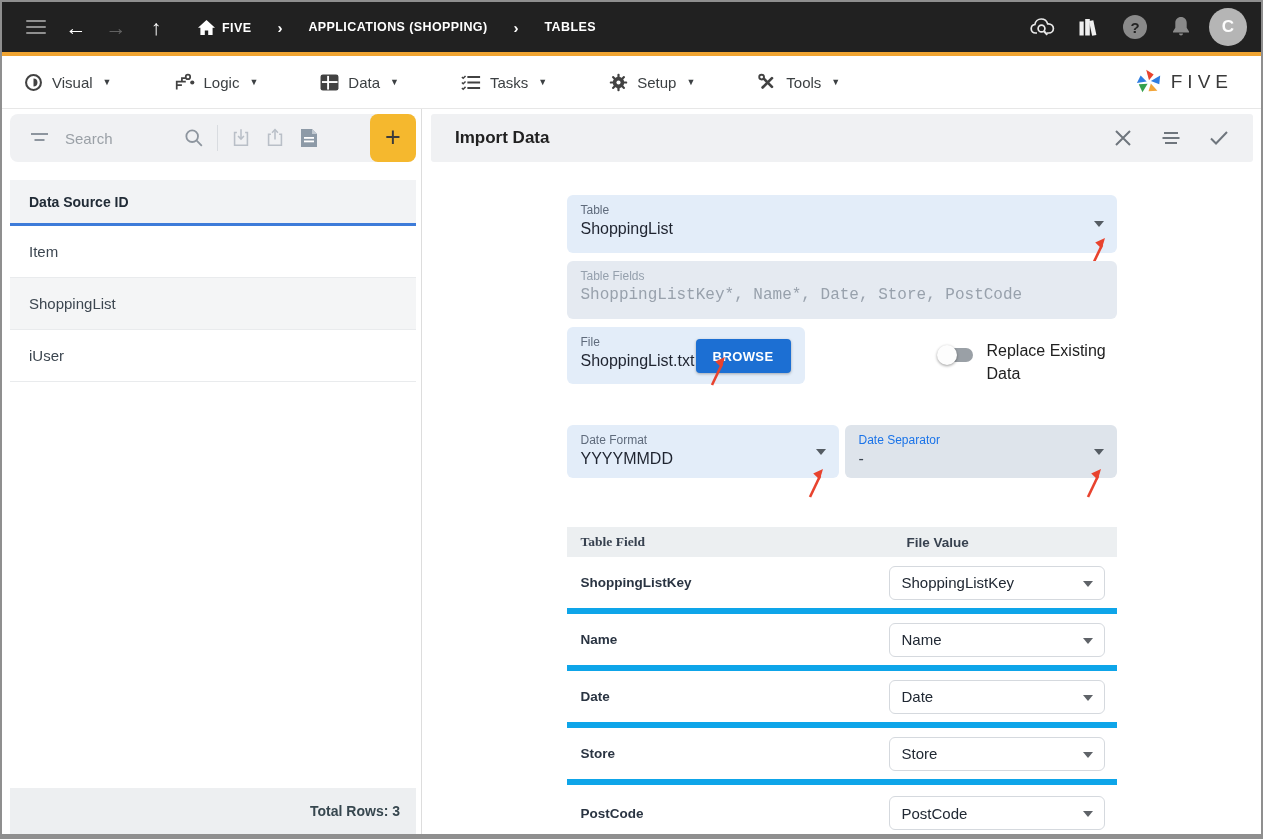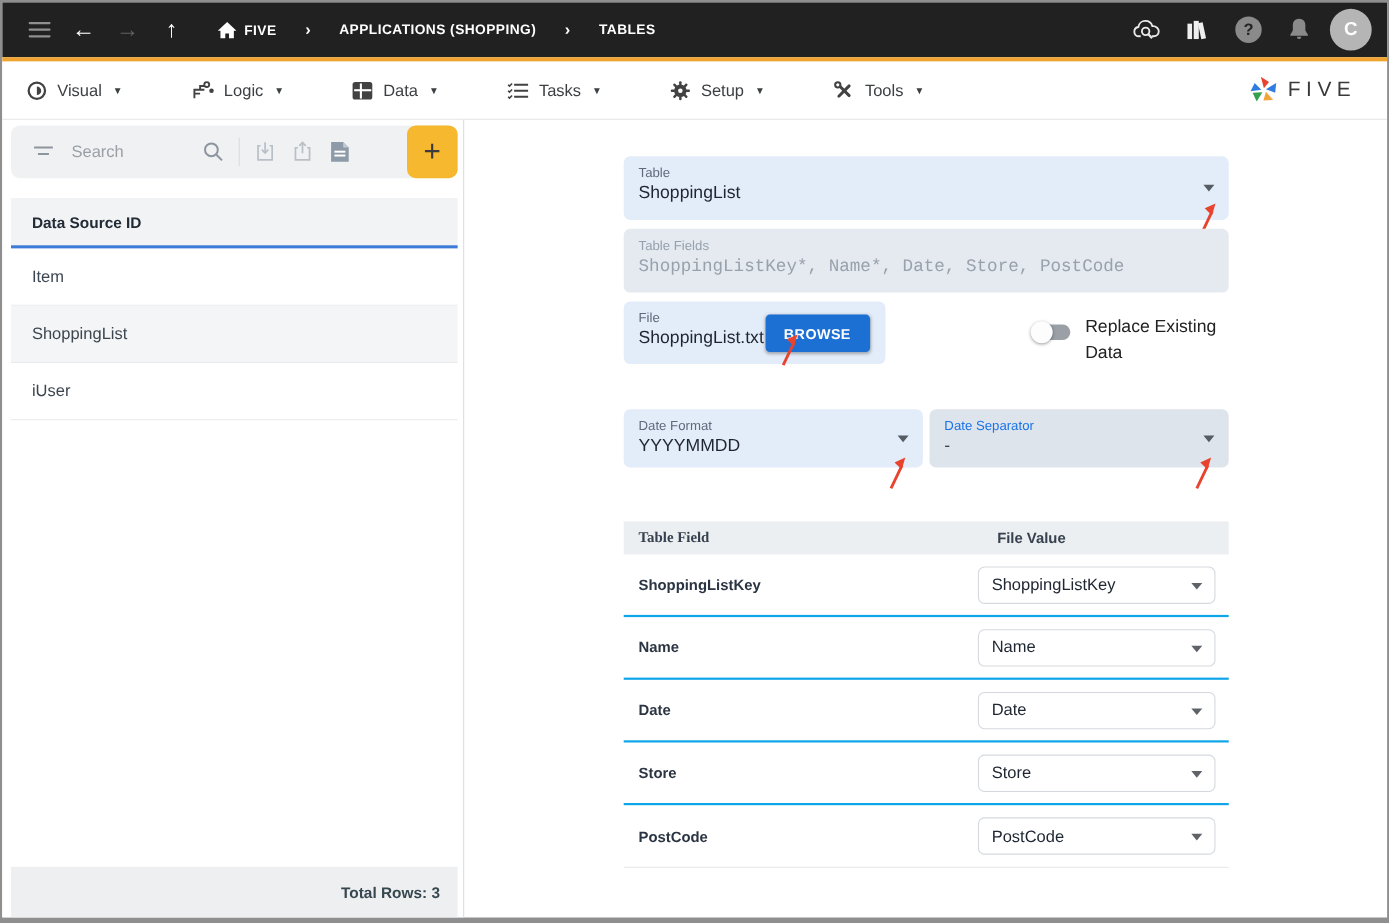--- a/index.html
+++ b/index.html
@@ -87,21 +87,21 @@
   .date-field{ width:272px; height:53px;margin-top:24px; }
 
   
   .ann{ position:absolute; pointer-events:none; }
 
   
   .map-table{ margin-top:49px; }
   .mt-header{ display:flex; height:30px; background:#eceff1; align-items:center; }
   .mt-h-left{ width:322px; padding-left:14px; font-size:13.5px; font-weight:bold; color:#37414f;font-family:Liberation Serif, serif; }
   .mt-h-right{ padding-left:18px; font-size:13.5px; font-weight:bold; color:#37414f; }
-  .mt-row{ display:flex; align-items:center; height:57px; border-bottom:2px solid #0ea5e9; }
+  .mt-row{ display:flex; align-items:center; height:57px; border-bottom:6px solid #0ea5e9; }
   .mt-row:last-child{ border-bottom:1px solid #e6e8ea; }
   .mt-field{ width:322px; padding-left:14px; font-size:13.5px; font-weight:bold; color:#2a3442; }
   .mt-select{ position:relative; width:216px; height:34px; border:1px solid #d5d9de; border-radius:6px; background:#fff; display:flex; align-items:center; padding:0 12px; font-size:15px; color:#202833; cursor:pointer; }
   .mt-select .sel-caret{ position:absolute; right:11px; top:14px; width:0; height:0; border-left:5px solid transparent; border-right:5px solid transparent; border-top:6px solid #5f6368; }
 
   svg{ display:block; }
 </style>
 </head>
 <body>
 
@@ -314,20 +314,40 @@
         <div class="list-row selected">ShoppingList</div>
         <div class="list-row">iUser</div>
       </div>
 
       <div class="side-footer">
         <span>Total Rows: 3</span>
       </div>
     </div>
 
     <div class="main">
+      <div class="main-header">
+        <span class="main-title">Import Data</span>
+        <div class="mh-icons">
+          <span class="mh-btn">
+            <svg width="18" height="18" viewBox="0 0 18 18" stroke="#6f767d" stroke-width="2">
+                <path d="M2 2 L16 16 M16 2 L2 16"></path>
+              </svg>
+          </span>
+          <span class="mh-btn">
+            <svg width="20" height="14" viewBox="0 0 20 14" stroke="#6f767d" stroke-width="2">
+                <path d="M3 2 H17 M1.5 7 H18.5 M4 12 H16"></path>
+              </svg>
+          </span>
+          <span class="mh-btn">
+            <svg width="20" height="16" viewBox="0 0 20 16" fill="none" stroke="#6f767d" stroke-width="2">
+                <path d="M2 8.5 L7 13.5 L18 2"></path>
+              </svg>
+          </span>
+        </div>
+      </div>
 
       <div class="main-content">
         <div class="form-col">
 
           <div class="field h58 mb8" style="overflow:visible;">
             <span class="f-label">Table</span>
             <span class="f-value">ShoppingList</span>
             <span class="dd-caret"></span>
             <svg class="ann" style="right:6px; bottom:-16px;" width="26" height="38" viewBox="0 0 26 38">
               <path d="M7 35 L17 14" stroke="#E8432E" stroke-width="2.6" fill="none"></path>

